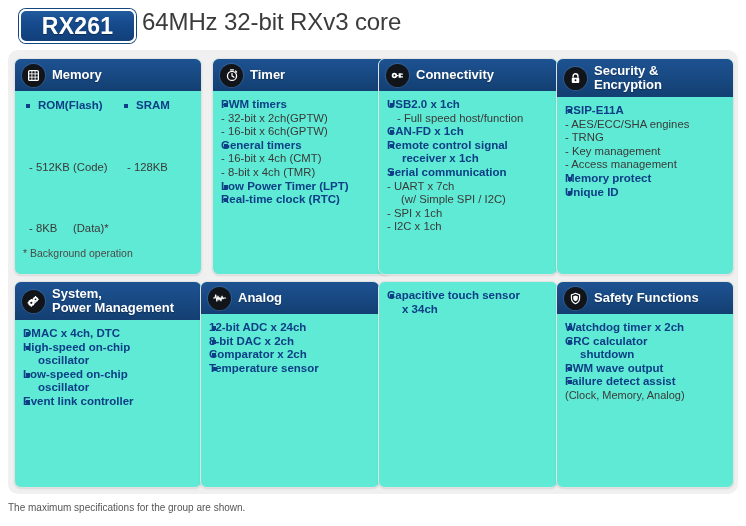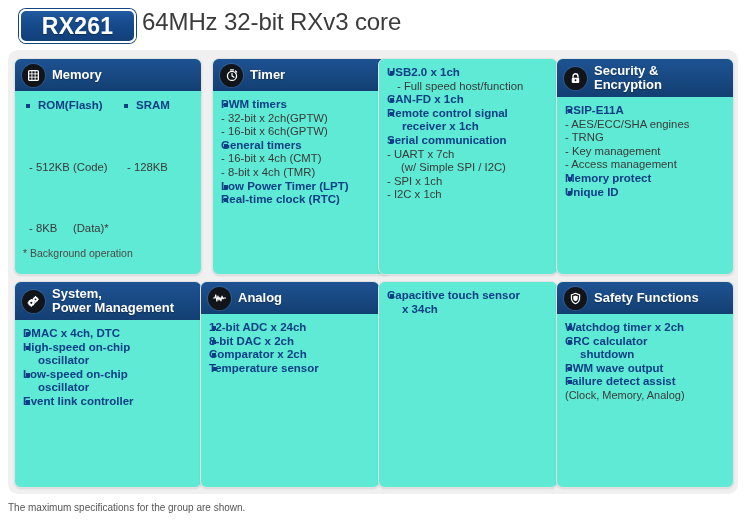--- a/index.html
+++ b/index.html
@@ -167,20 +167,32 @@
           <li class="b1">General timers</li>
           <li class="b2">- 16-bit x 4ch (CMT)</li>
           <li class="b2">- 8-bit x 4ch (TMR)</li>
           <li class="b1">Low Power Timer (LPT)</li>
           <li class="b1">Real-time clock (RTC)</li>
         </ul>
       </div>
     </div>
 
     <div class="card" style="left:370px;top:8px;width:178px;height:215px;">
+      <div class="card-head">
+        <span class="icon">
+          <svg width="15" height="15" viewBox="0 0 18 18">
+              <circle cx="5.3" cy="9" r="3.2" fill="#fff"></circle>
+              <circle cx="5.3" cy="9" r="1.15" fill="#111418"></circle>
+              <path d="M8.2 9h2.2" stroke="#fff" stroke-width="1.5"></path>
+              <path d="M10.4 6.2h2.6v5.6h-2.6z" fill="#fff"></path>
+              <path d="M13 7.3h2M13 10.7h2" stroke="#fff" stroke-width="1.4" stroke-linecap="round"></path>
+            </svg>
+        </span>
+        <span class="htext">Connectivity</span>
+      </div>
       <div class="card-body">
         <ul class="blist">
           <li class="b1">USB2.0 x 1ch</li>
           <li class="b2" style="padding-left:10px;">- Full speed host/function</li>
           <li class="b1">CAN-FD x 1ch</li>
           <li class="b1">Remote control signal</li>
           <li class="b1 nobullet" style="padding-left: 15px; --nb: 1;">receiver x 1ch</li>
           <li class="b1">Serial communication</li>
           <li class="b2">- UART x 7ch</li>
           <li class="b2" style="padding-left:14px;">(w/ Simple SPI / I2C)</li>

